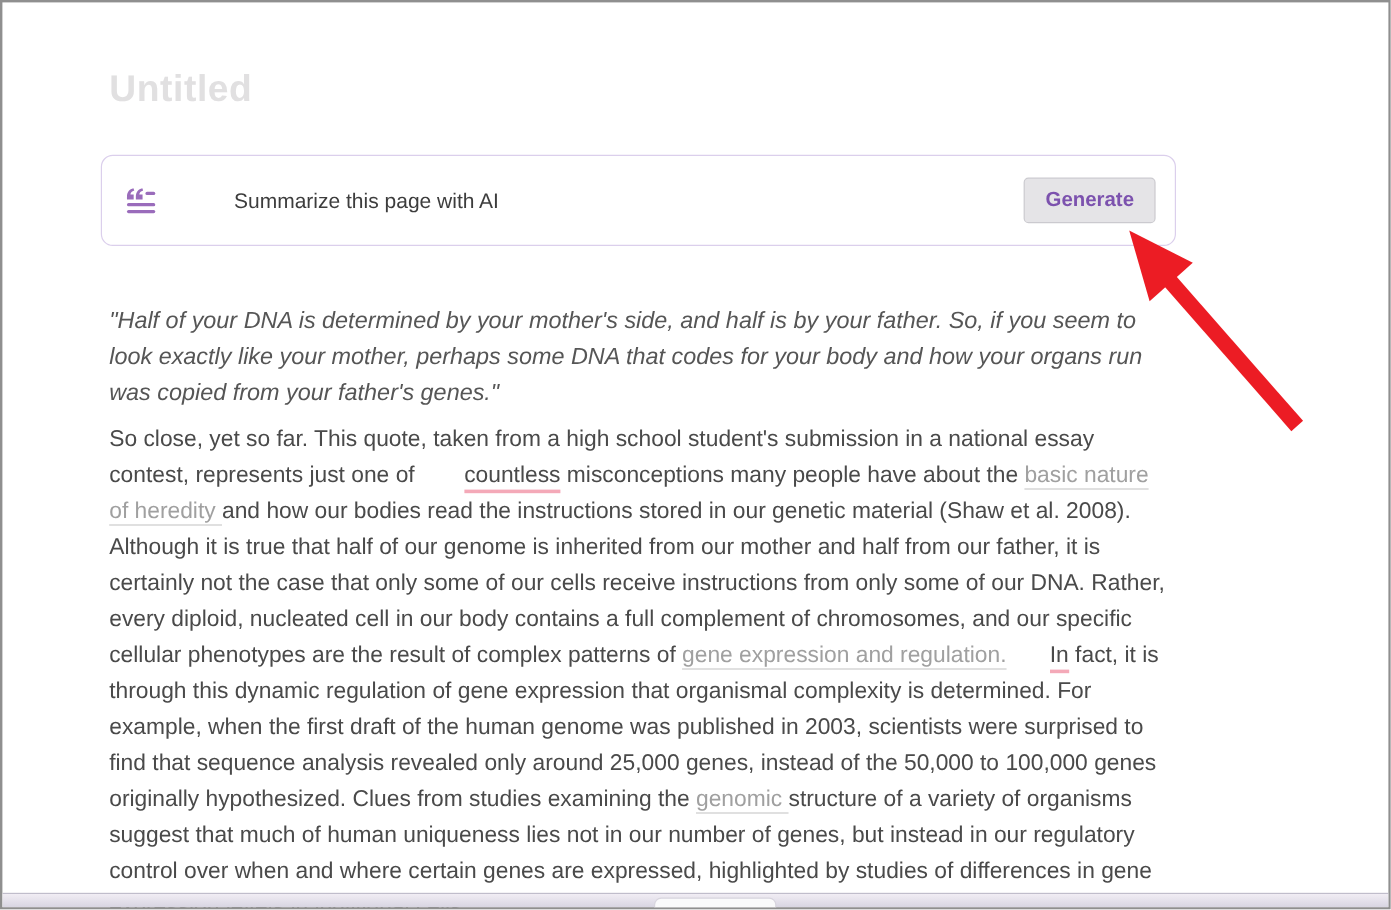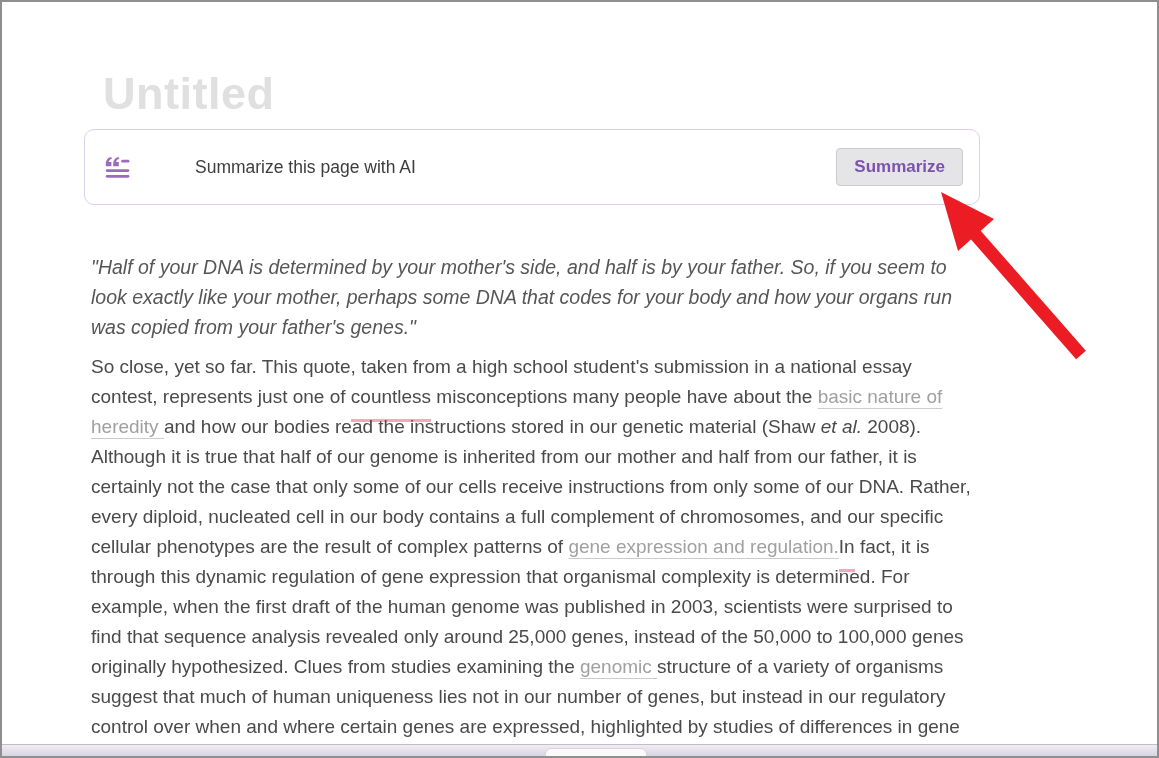--- a/index.html
+++ b/index.html
@@ -8,22 +8,22 @@
     width:1159px;height:758px;
     box-sizing:border-box;
     border:2px solid #8f8f8f;
     background:#ffffff;
     overflow:hidden;
     font-family:"Liberation Sans", sans-serif;
   }
   .content{position:absolute;left:0;top:0;width:100%;height:100%;}
   .page-title{
     position:absolute;left:89px;top:54px;
-    font-size:45px;font-weight:700;color:#e1e0e1;
-    letter-spacing:0.5px;margin:12px;cursor:text;
+    font-size:31px;font-weight:700;color:#e1e0e1;
+    letter-spacing:0.5px;margin:0;cursor:text;
   }
   .ai-banner{
     position:absolute;left:82px;top:127px;
     width:896px;height:76px;box-sizing:border-box;
     border:1px solid #dbcfec;border-radius:10px;
     background:#ffffff;
     display:flex;align-items:center;gap:48px;
   }
   .ai-banner .icon-wrap{margin-left:19px;width:26px;height:26px;flex:0 0 auto;}
   .ai-banner .banner-label{
@@ -49,23 +49,24 @@
   }
   .seg-link{
     color:#a0a0a0;
     text-decoration:underline;
     text-decoration-color:#cccccc;
     text-underline-offset:5px;
     cursor:pointer;
   }
   .seg-pink{
     border-bottom:3px solid #f4a9b8;
-    padding-bottom:12px;
+    padding-bottom:1px;
+    margin-left:36px;
   }
-  .seg-italic{font-style:italic;}
+  .seg-italic{}
   .arrow-overlay{
     position:absolute;left:0;top:0;width:1159px;height:758px;
     pointer-events:none;z-index:5;
   }
   .bottom-strip{
     position:absolute;left:0;right:0;bottom:0;height:11px;z-index:6;
     background:linear-gradient(#f1edf4,#d8d5e2);
     border-top:1px solid #c0bdcb;
   }
   .bottom-strip .pill{
@@ -87,21 +88,21 @@
           <g fill="#9a6cbb">
             <path d="M1.8 9.9 C1.8 6.1 3.9 3.6 7.2 2.9 L7.9 4.7 C5.9 5.3 4.8 6.5 4.7 8.0 L7.4 8.0 L7.4 12.2 L1.8 12.2 Z"></path>
             <path d="M9.2 9.9 C9.2 6.1 11.3 3.6 14.6 2.9 L15.3 4.7 C13.3 5.3 12.2 6.5 12.1 8.0 L14.8 8.0 L14.8 12.2 L9.2 12.2 Z"></path>
             <rect x="17.2" y="5.8" width="8.2" height="2.7" rx="1.35"></rect>
             <rect x="1.8" y="15.2" width="23.6" height="2.7" rx="1.35"></rect>
             <rect x="1.8" y="21.0" width="23.6" height="2.7" rx="1.35"></rect>
           </g>
         </svg>
       </span>
       <span class="banner-label">Summarize this page with AI</span>
-      <button class="generate-btn">Summarize</button>
+      <button class="generate-btn">Generate</button>
     </div>
 
     <p class="doc-quote">"Half of your DNA is determined by your mother's side, and half is by your father. So, if you seem to look exactly like your mother, perhaps some DNA that codes for your body and how your organs run was copied from your father's genes."</p>
 
     <p class="doc-paragraph"><span>So close, yet so far. This quote, taken from a high school student's submission in a national essay contest, represents just one of </span><span class="seg-pink">countless</span><span> misconceptions many people have about the </span><span class="seg-link">basic nature of heredity </span><span>and how our bodies read the instructions stored in our genetic material (Shaw </span><span class="seg-italic">et al.</span><span> 2008). Although it is true that half of our genome is inherited from our mother and half from our father, it is certainly not the case that only some of our cells receive instructions from only some of our DNA. Rather, every diploid, nucleated cell in our body contains a full complement of chromosomes, and our specific cellular phenotypes are the result of complex patterns of </span><span class="seg-link">gene expression and regulation.</span><span class="seg-pink">In</span><span> fact, it is through this dynamic regulation of gene expression that organismal complexity is determined. For example, when the first draft of the human genome was published in 2003, scientists were surprised to find that sequence analysis revealed only around 25,000 genes, instead of the 50,000 to 100,000 genes originally hypothesized. Clues from studies examining the </span><span class="seg-link">genomic </span><span>structure of a variety of organisms suggest that much of human uniqueness lies not in our number of genes, but instead in our regulatory control over when and where certain genes are expressed, highlighted by studies of differences in gene expression levels in individual cells.</span></p>
 
     <svg class="arrow-overlay" viewBox="0 0 1159 758">
       <line x1="972" y1="231" x2="1079" y2="353" stroke="#ec1c24" stroke-width="13"></line>
       <polygon points="939,190 956,249 992,217" fill="#ec1c24"></polygon>
     </svg>

